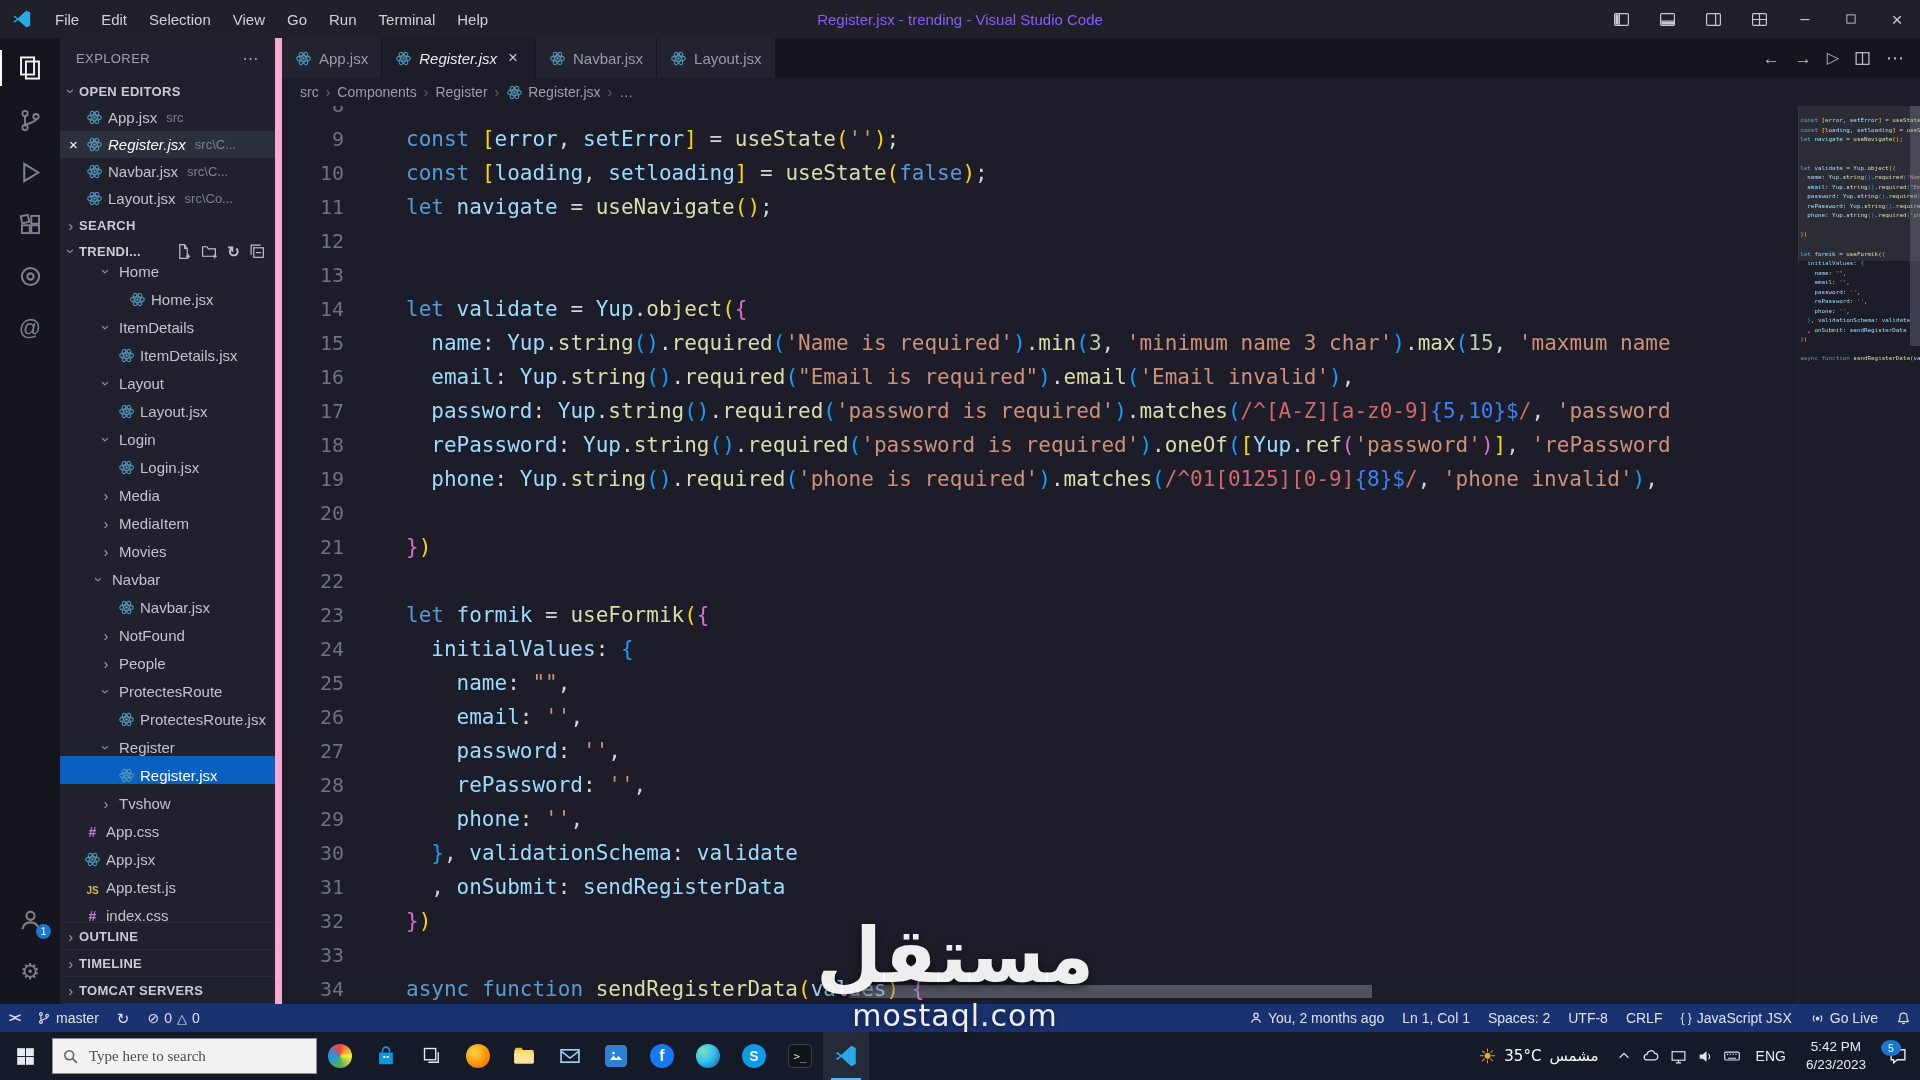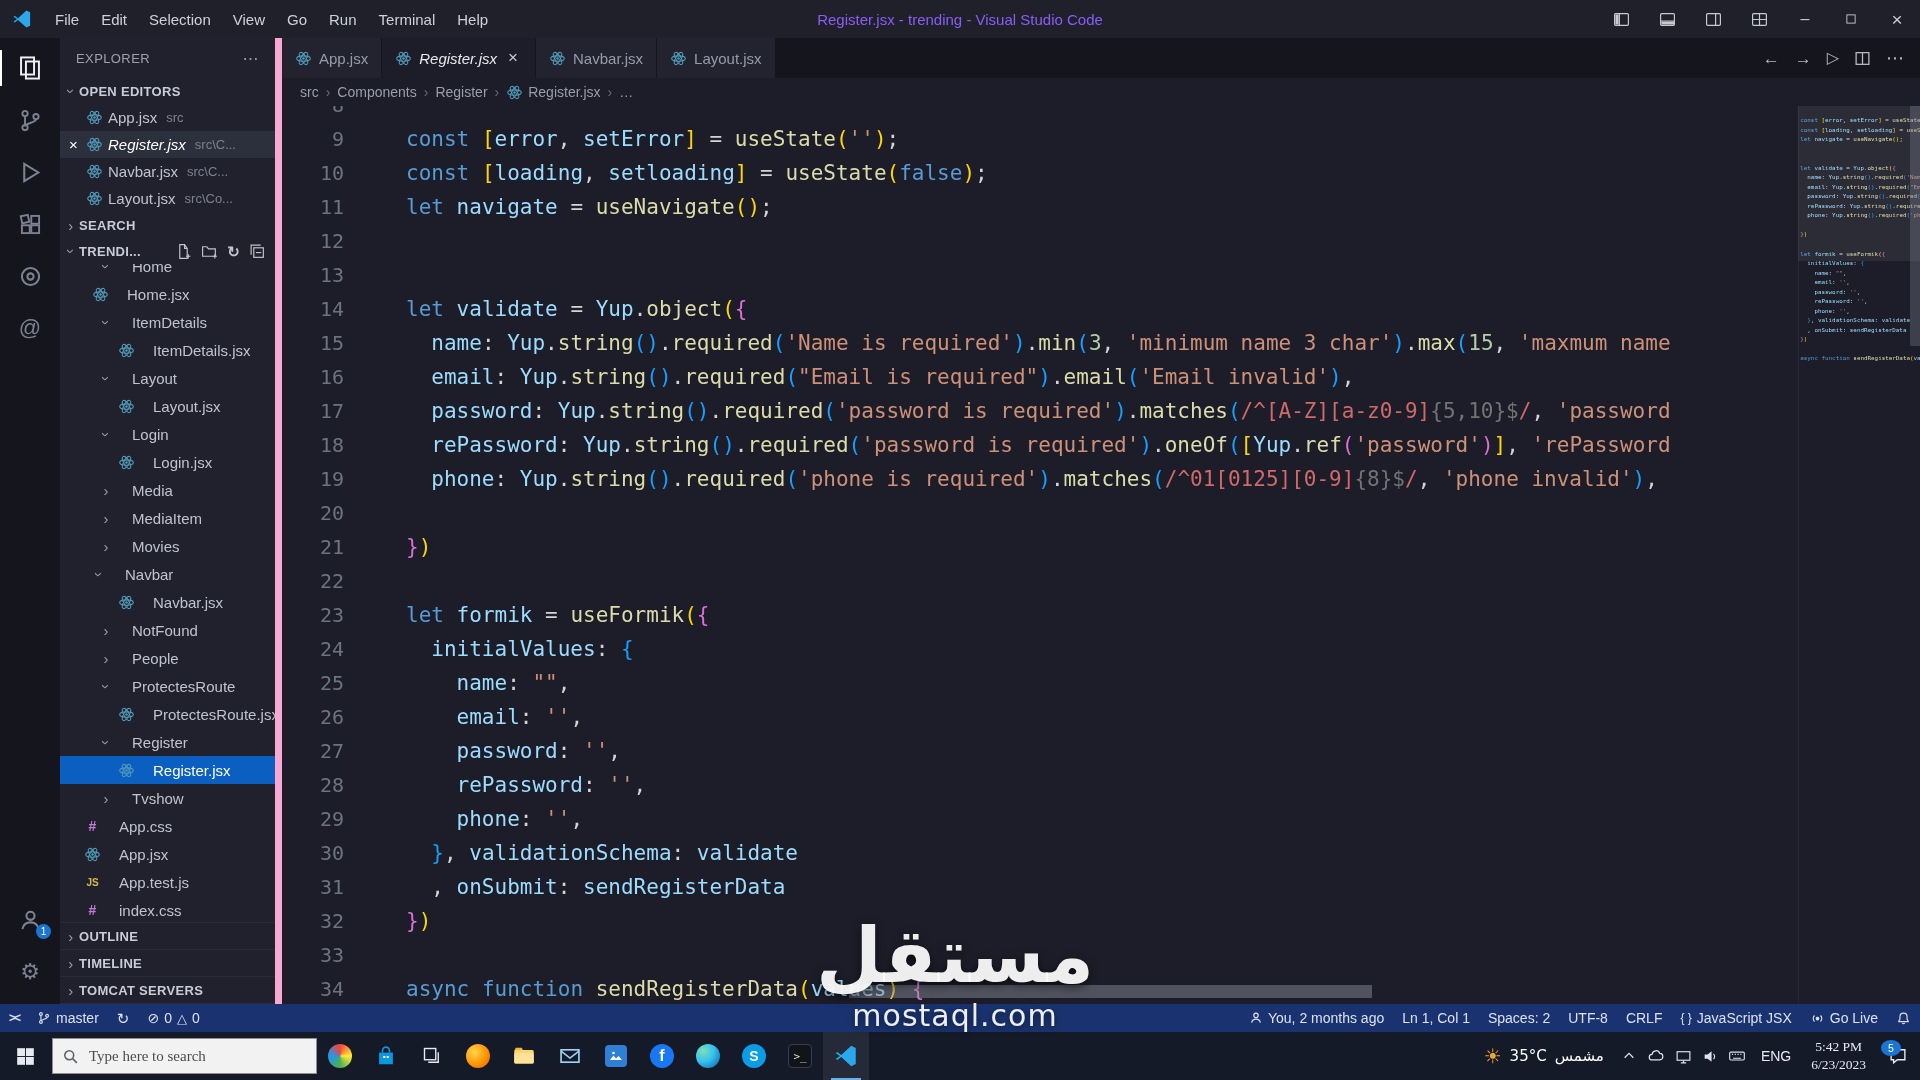--- a/index.html
+++ b/index.html
@@ -32,21 +32,21 @@
   .section-header{height:26px;flex:0 0 26px;display:flex;align-items:center;font-weight:700;font-size:13px;color:#c9ccd5;padding-left:3px;letter-spacing:.3px}
   .chev{display:inline-block;width:16px;text-align:center;font-size:15px;color:#9da0ab;font-weight:400}
   .chev.open{transform:rotate(90deg)}
   .ws-actions{margin-left:auto;display:flex;gap:9px;padding-right:9px;color:#c0c3cc;align-items:center}
   .oe-row{height:27px;display:flex;align-items:center;font-size:15px;color:#c0c3cc;padding-left:6px;gap:5px;white-space:nowrap;overflow:hidden}
   .oe-row.active{background:#2c2f3c;color:#fff}
   .oe-close{width:15px;text-align:center;font-size:15px;flex:0 0 15px}
   .oe-detail{color:#7d818e;font-size:13px;margin-left:4px;overflow:hidden}
   .tree-scroll{flex:1;overflow:hidden;min-height:0}
   #tree{margin-top:-12px}
-  .tree-row{height:28px;display:flex;align-items:center;font-size:15px;color:#c0c3cc;gap:18px;white-space:nowrap}
+  .tree-row{height:28px;display:flex;align-items:flex-end;font-size:15px;color:#c0c3cc;gap:5px;white-space:nowrap}
   .tree-row.selected{background:#0b5fc0;color:#fff}
   .t-label{overflow:hidden}
   .fi-css{color:#c678dd;font-weight:700;font-size:14px;width:17px;text-align:center;flex:0 0 17px}
   .fi-js{color:#d7ba4a;font-weight:700;font-size:10px;width:17px;text-align:center;flex:0 0 17px}
   #sections-bottom{border-top:1px solid #2a2b36}
   #sections-bottom .section-header{border-bottom:1px solid #2a2b36}
 
   
   .editor-col{flex:1;display:flex;flex-direction:column;min-width:0;background:#1c1d28}
   .tabbar{height:40px;flex:0 0 40px;background:#15161d;display:flex;align-items:stretch}
@@ -59,21 +59,21 @@
   .crumb{display:inline-flex;align-items:center;gap:5px}
   .crumb-sep{color:#686b76;font-size:14px}
 
   .editor-area{flex:1;position:relative;overflow:hidden;min-height:0}
   .code-scroll{position:absolute;top:-18px;left:0;right:0}
   .code-row{display:flex;height:34px;line-height:34px;font-family:"DejaVu Sans Mono",monospace;font-size:21px;white-space:pre}
   .gutter{flex:0 0 62px;text-align:right;color:#6e7380;font-size:20px}
   .code-text{flex:1;padding-left:62px;color:#d4d4d4}
   .tk-kw{color:#569cd6}.tk-var{color:#9cdcfe}.tk-fn{color:#dcdcaa}.tk-str{color:#ce9178}
   .tk-num{color:#b5cea8}.tk-pn{color:#d4d4d4}.tk-b1{color:#ffd700}.tk-b2{color:#da70d6}
-  .tk-b3{color:#179fff}.tk-rx{color:#d16969}.tk-rxq{color:#737373}
+  .tk-b3{color:#179fff}.tk-rx{color:#d16969}.tk-rxq{color:#3b82f6}
 
   .minimap{position:absolute;top:0;right:0;width:122px;height:100%;overflow:hidden;box-shadow:inset 1px 0 0 rgba(255,255,255,.05)}
   .minimap-inner{transform:scale(0.28);transform-origin:top left;width:1600px}
   .minimap .code-text{padding-left:8px}
   .mm-slider{position:absolute;top:0;right:0;width:122px;height:155px;background:rgba(255,255,255,.07)}
   .vsb{position:absolute;top:0;right:0;width:10px;height:240px;background:rgba(125,130,145,.35)}
   .hscroll-slider{position:absolute;bottom:6px;left:567px;width:523px;height:13px;background:rgba(145,148,160,.45)}
 
   
   .statusbar{height:28px;flex:0 0 28px;background:#1a3370;display:flex;align-items:center;color:#dde1ee;font-size:14px}
@@ -89,21 +89,21 @@
   .search-input::placeholder{color:#4c4c4c}
   .tb-icon{width:46px;height:48px;display:flex;align-items:center;justify-content:center;position:relative}
   .tb-icon.active{background:rgba(255,255,255,.07)}
   .tb-icon.active::after{content:"";position:absolute;bottom:0;left:8px;right:8px;height:2px;background:#6ab0e8}
   .pin-circ{width:24px;height:24px;border-radius:50%;display:flex;align-items:center;justify-content:center}
   .pin-sq{width:22px;height:22px;border-radius:4px;display:flex;align-items:center;justify-content:center}
   .tb-tray{margin-left:auto;display:flex;align-items:center;height:100%}
   .weather{display:flex;align-items:center;gap:8px;padding:0 12px;font-size:15px;color:#fff;font-family:"DejaVu Sans",sans-serif}
   .tray-icon{width:27px;height:48px;display:flex;align-items:center;justify-content:center;color:#dfe2ea}
   .tb-lang{padding:0 10px;font-size:14px}
-  .tb-clock{padding:0 10px;text-align:center;font-size:13.5px;line-height:1.3;font-family:Liberation Serif, serif}
+  .tb-clock{padding:0 10px;text-align:center;font-size:13.5px;line-height:1.3;font-family:Liberation Sans, sans-serif}
   .tb-notif{width:44px;height:48px;position:relative;display:flex;align-items:center;justify-content:center}
   .notif-badge{position:absolute;top:8px;left:5px;background:#1976d2;color:#fff;border-radius:50%;min-width:16px;height:16px;font-size:10.5px;display:flex;align-items:center;justify-content:center;padding:0 2px}
 
   
   .watermark{position:absolute;left:955px;top:918px;transform:translateX(-50%);text-align:center;z-index:60;pointer-events:none}
   .wm-title{font-size:76px;font-weight:700;color:rgba(255,255,255,.93);font-family:"DejaVu Sans",sans-serif;line-height:1;text-shadow:0 3px 10px rgba(0,0,0,.6)}
   .wm-sub{font-size:30px;color:rgba(255,255,255,.92);letter-spacing:1px;margin-top:4px;text-shadow:0 2px 6px rgba(0,0,0,.55);font-family:"DejaVu Sans",sans-serif}
 </style>
 </head>
 <body>
@@ -326,21 +326,21 @@
               </svg>
             </span>
           </span>
       </div>
       <div class="tree-scroll">
           <div id="tree">
             <div class="tree-row" style="padding-left:38px">
               <span class="chev open">›</span>
               <span class="t-label">Home</span>
             </div>
-            <div class="tree-row" style="padding-left:32px">
+            <div class="tree-row" style="padding-left:69px">
               <span class="ic">
                 <svg viewBox="0 0 16 16" width="17" height="17">
                   <g fill="none" stroke="#519aba" stroke-width="1">
                     <ellipse cx="8" cy="8" rx="6.4" ry="2.5"></ellipse>
                     <ellipse cx="8" cy="8" rx="6.4" ry="2.5" transform="rotate(60 8 8)"></ellipse>
                     <ellipse cx="8" cy="8" rx="6.4" ry="2.5" transform="rotate(120 8 8)"></ellipse>
                   </g>
                   <circle cx="8" cy="8" r="1.2" fill="#519aba"></circle>
                 </svg>
               </span>

